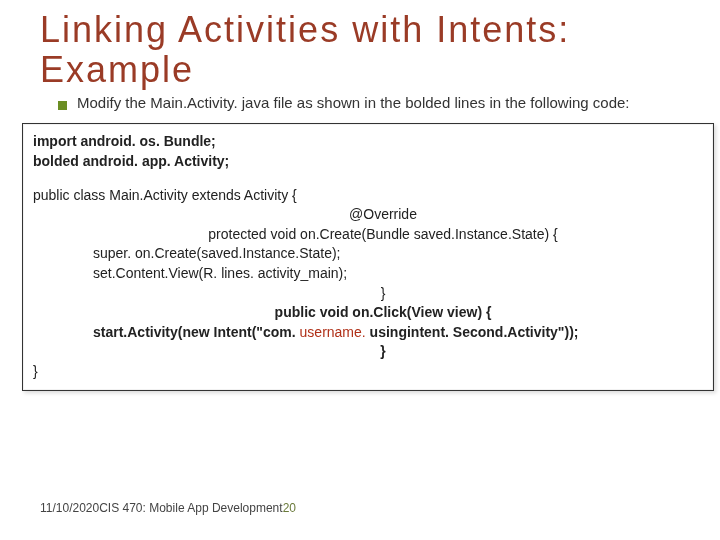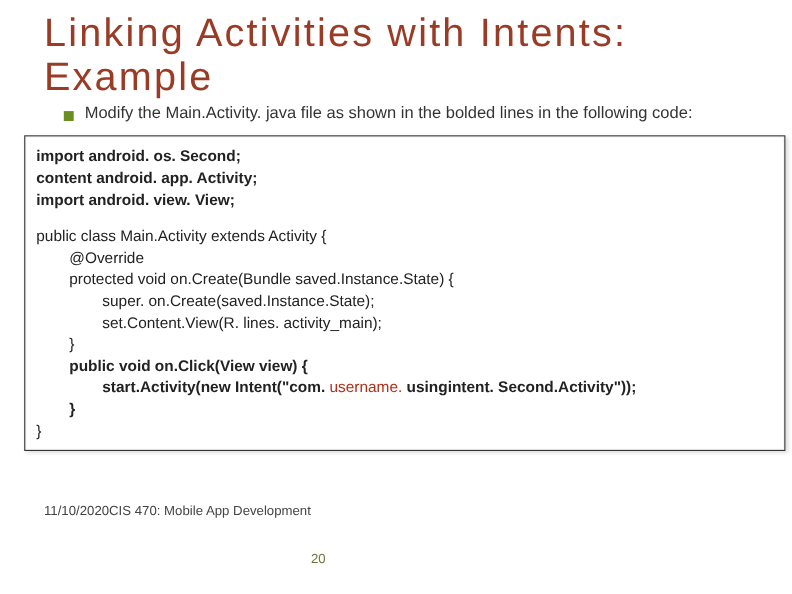--- a/index.html
+++ b/index.html
@@ -48,51 +48,50 @@
     padding: 8px 10px;
     font-family: Arial, Helvetica, sans-serif;
     font-size: 14px;
     line-height: 1.4;
     color: #222;
     margin-left: -18px;
     margin-right: -10px;
   }
   .code-box .bold { font-weight: bold; }
   .code-box .accent { color: #b03018; font-weight: normal; }
-  .code-box .ind1 { padding-left: 30px; display: block; }
+  .code-box .ind1 { padding-left: 30px; display: block; text-align: center; }
   .code-box .ind2 { padding-left: 60px; display: block; }
   .code-box .blank { height: 14px; }
   .footer {
     position: absolute;
     bottom: 25px;
     left: 40px;
     right: 30px;
     display: flex;
     justify-content: flex-start;
     font-size: 12px;
     color: #444;
   }
-  .footer .pagenum { color: #6a7a3a; margin-top: 44px; }
+  .footer .pagenum { color: #6a7a3a; }
 </style>
 </head>
 <body>
 
 <div class="slide">
 
   <h1 class="title">Linking  Activities  with  Intents: Example</h1>
 
   <div class="bullet-row">
     <span class="bullet-icon"></span>
     <span>Modify the Main.Activity. java file as shown in the bolded lines in the following code:</span>
   </div>
 
   <div class="code-box">
-    <div class="bold">import android. os. Second;</div>
-    <div class="bold">content android. app. Activity;</div>
-    <div class="bold">import android. view. View;</div>
+    <div class="bold">import android. os. Bundle;</div>
+    <div class="bold">bolded android. app. Activity;</div>
     <div class="blank"></div>
     <div>public class Main.Activity extends Activity {</div>
     <span class="ind1">@Override</span>
     <span class="ind1">protected void on.Create(Bundle saved.Instance.State) {</span>
     <span class="ind2">super. on.Create(saved.Instance.State);</span>
     <span class="ind2">set.Content.View(R. lines. activity_main);</span>
     <span class="ind1">}</span>
     <span class="ind1 bold">public void on.Click(View view) {</span>
     <span class="ind2 bold"><span>start.Activity(new Intent("com. </span><span class="accent">username.</span><span> usingintent. Second.Activity"));</span></span>
     <span class="ind1 bold">}</span>

